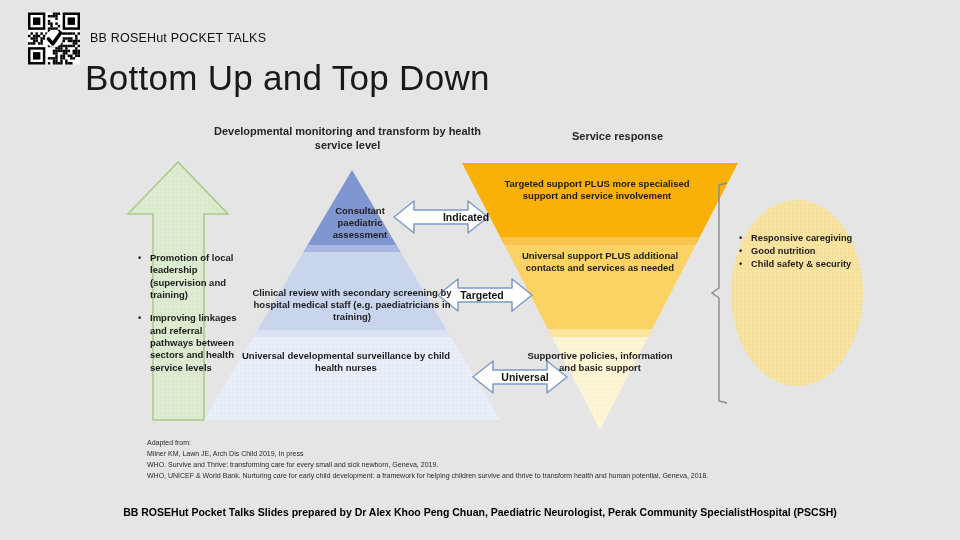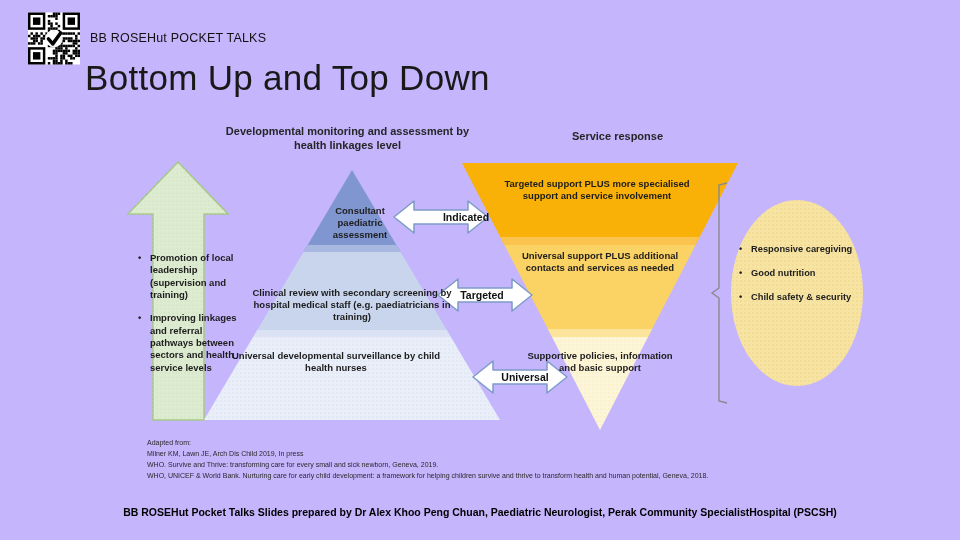--- a/index.html
+++ b/index.html
@@ -1,43 +1,43 @@
 <!DOCTYPE html>
 <html><head>
 <meta charset="utf-8">
 <style>
   html,body{margin:0;padding:0;background:#ffffff;}
   #slide{
-    position:relative;width:960px;height:540px;background:#c4b5fd;overflow:hidden;
+    position:relative;width:960px;height:540px;background:#e5e5e5;overflow:hidden;
     font-family:"Liberation Sans",sans-serif;color:#1f1f1f;
   }
   .abs{position:absolute;}
   .series-title{left:90px;top:31px;font-size:12.5px;color:#111;letter-spacing:.2px;}
   .slide-title{left:85px;top:58px;font-size:35px;color:#191919;font-weight:400;letter-spacing:.3px;}
   .col-heading{font-size:11px;font-weight:bold;color:#262626;text-align:center;line-height:1.3;}
   .heading-left{left:210px;top:124px;width:275px;}
   .heading-right{left:545px;top:129px;width:145px;}
   .shape-label{font-size:9.5px;font-weight:bold;color:#1d1d1d;text-align:center;line-height:1.28;}
   .pyr-l1{left:324px;top:205px;width:72px;}
   .pyr-l2{left:240px;top:287px;width:224px;}
-  .pyr-l3{left:231px;top:350px;width:210px;}
+  .pyr-l3{left:241px;top:350px;width:210px;}
   .fun-l1{left:490px;top:178px;width:214px;}
   .fun-l2{left:517px;top:250px;width:166px;}
   .fun-l3{left:522px;top:350px;width:156px;}
   .arrow-label{font-size:10.5px;font-weight:bold;color:#111;text-align:center;}
   .arrow-indicated{left:380px;top:211px;width:108px;margin-left:32px;}
   .arrow-targeted{left:440px;top:289px;width:84px;}
   .arrow-universal{left:476px;top:371px;width:98px;}
   .callout{font-size:9.5px;font-weight:bold;color:#1d1d1d;line-height:1.3;}
   .left-callout{left:136px;top:252px;width:102px;}
   .right-callout{left:738px;top:231px;width:127px;font-size:9.3px;}
   .callout ul{margin:0;padding:0;list-style:none;}
   .left-callout li{margin-bottom:11px;position:relative;padding-left:14px;}
   .left-callout li::before{content:"\2022";position:absolute;left:2px;}
-  .right-callout li{position:relative;padding-left:13px;margin-top:12px;}
+  .right-callout li{position:relative;padding-left:13px;margin-top:1px;}
   .right-callout li::before{content:"\2022";position:absolute;left:1px;}
   .citations{left:147px;top:438px;width:690px;font-size:7px;color:#2a2a2a;line-height:1.55;}
   .credit{left:0;right:0;top:506px;text-align:center;font-size:10.5px;font-weight:bold;color:#000;}
   svg{display:block;}
 </style>
 </head>
 <body>
 
 <div id="slide">
 
@@ -192,21 +192,21 @@
     </g>
     <g>
       <circle cx="25.2" cy="25.2" r="8.5" fill="#ffffff" opacity="0.95"></circle>
       <path d="M19.8,25.6 l4.2,4.8 l7.6,-10.6" stroke="#000" stroke-width="3.4" fill="none" stroke-linecap="round" stroke-linejoin="round"></path>
     </g>
   </svg>
 
   <div class="abs series-title">BB ROSEHut POCKET TALKS</div>
   <div class="abs slide-title">Bottom Up and Top Down</div>
 
-  <div class="abs col-heading heading-left">Developmental monitoring and assessment by health linkages level</div>
+  <div class="abs col-heading heading-left">Developmental monitoring and transform by health service level</div>
   <div class="abs col-heading heading-right">Service response</div>
 
   <svg class="abs" style="left:0;top:0" width="960" height="540" viewBox="0 0 960 540">
     <defs>
       <pattern id="dotsBlue" width="4" height="4" patternUnits="userSpaceOnUse">
           <circle cx="1" cy="1" r="0.7" fill="#d6dff1"></circle>
         </pattern>
       <pattern id="dotsCream" width="4" height="4" patternUnits="userSpaceOnUse">
           <circle cx="1" cy="1" r="0.7" fill="#f6e9b8"></circle>
         </pattern>

